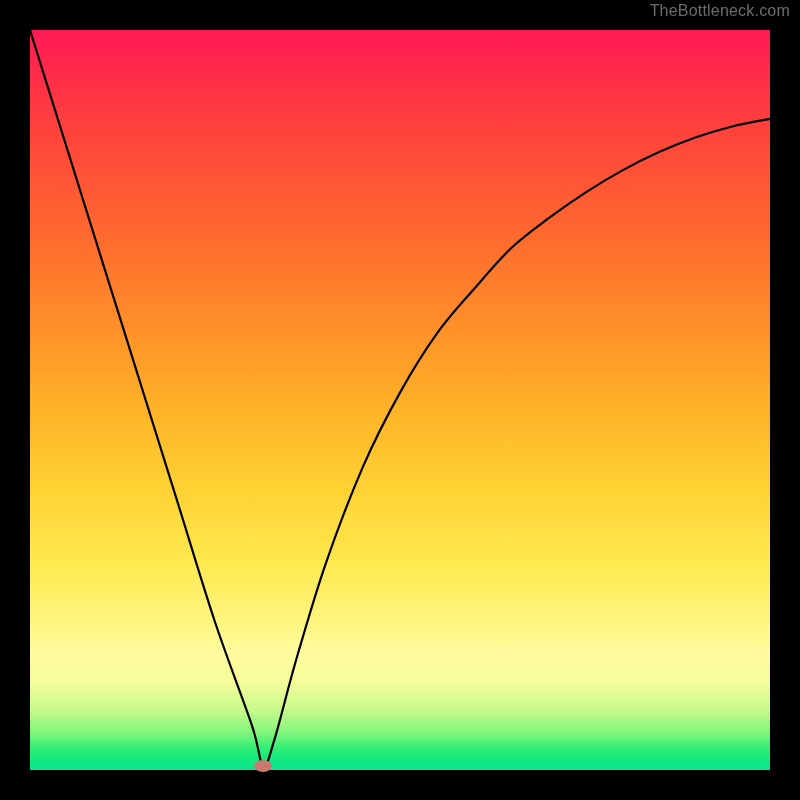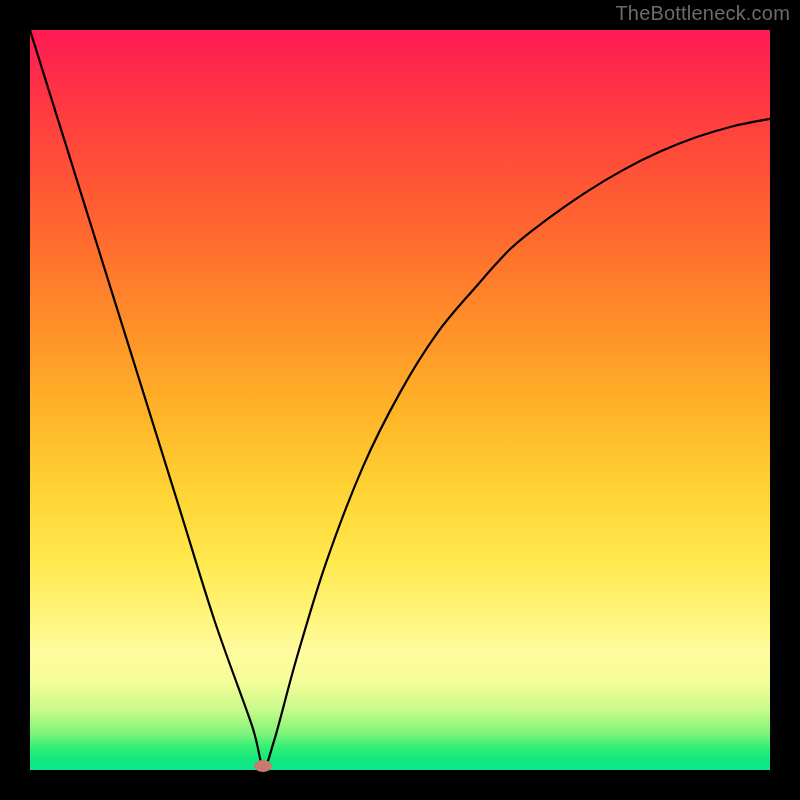--- a/index.html
+++ b/index.html
@@ -55,21 +55,21 @@
     left: 0;
     top: 0;
     width: 740px;
     height: 740px;
   }
   .watermark {
     position: absolute;
     top: 2px;
     right: 10px;
     color: #6c6c6c;
-    font-size: 20px;
+    font-size: 16px;
     font-weight: 500;
     letter-spacing: 0.2px;
   }
 </style>
 </head>
 <body>
 
 <div class="outer">
 
   <div class="watermark">TheBottleneck.com</div>

